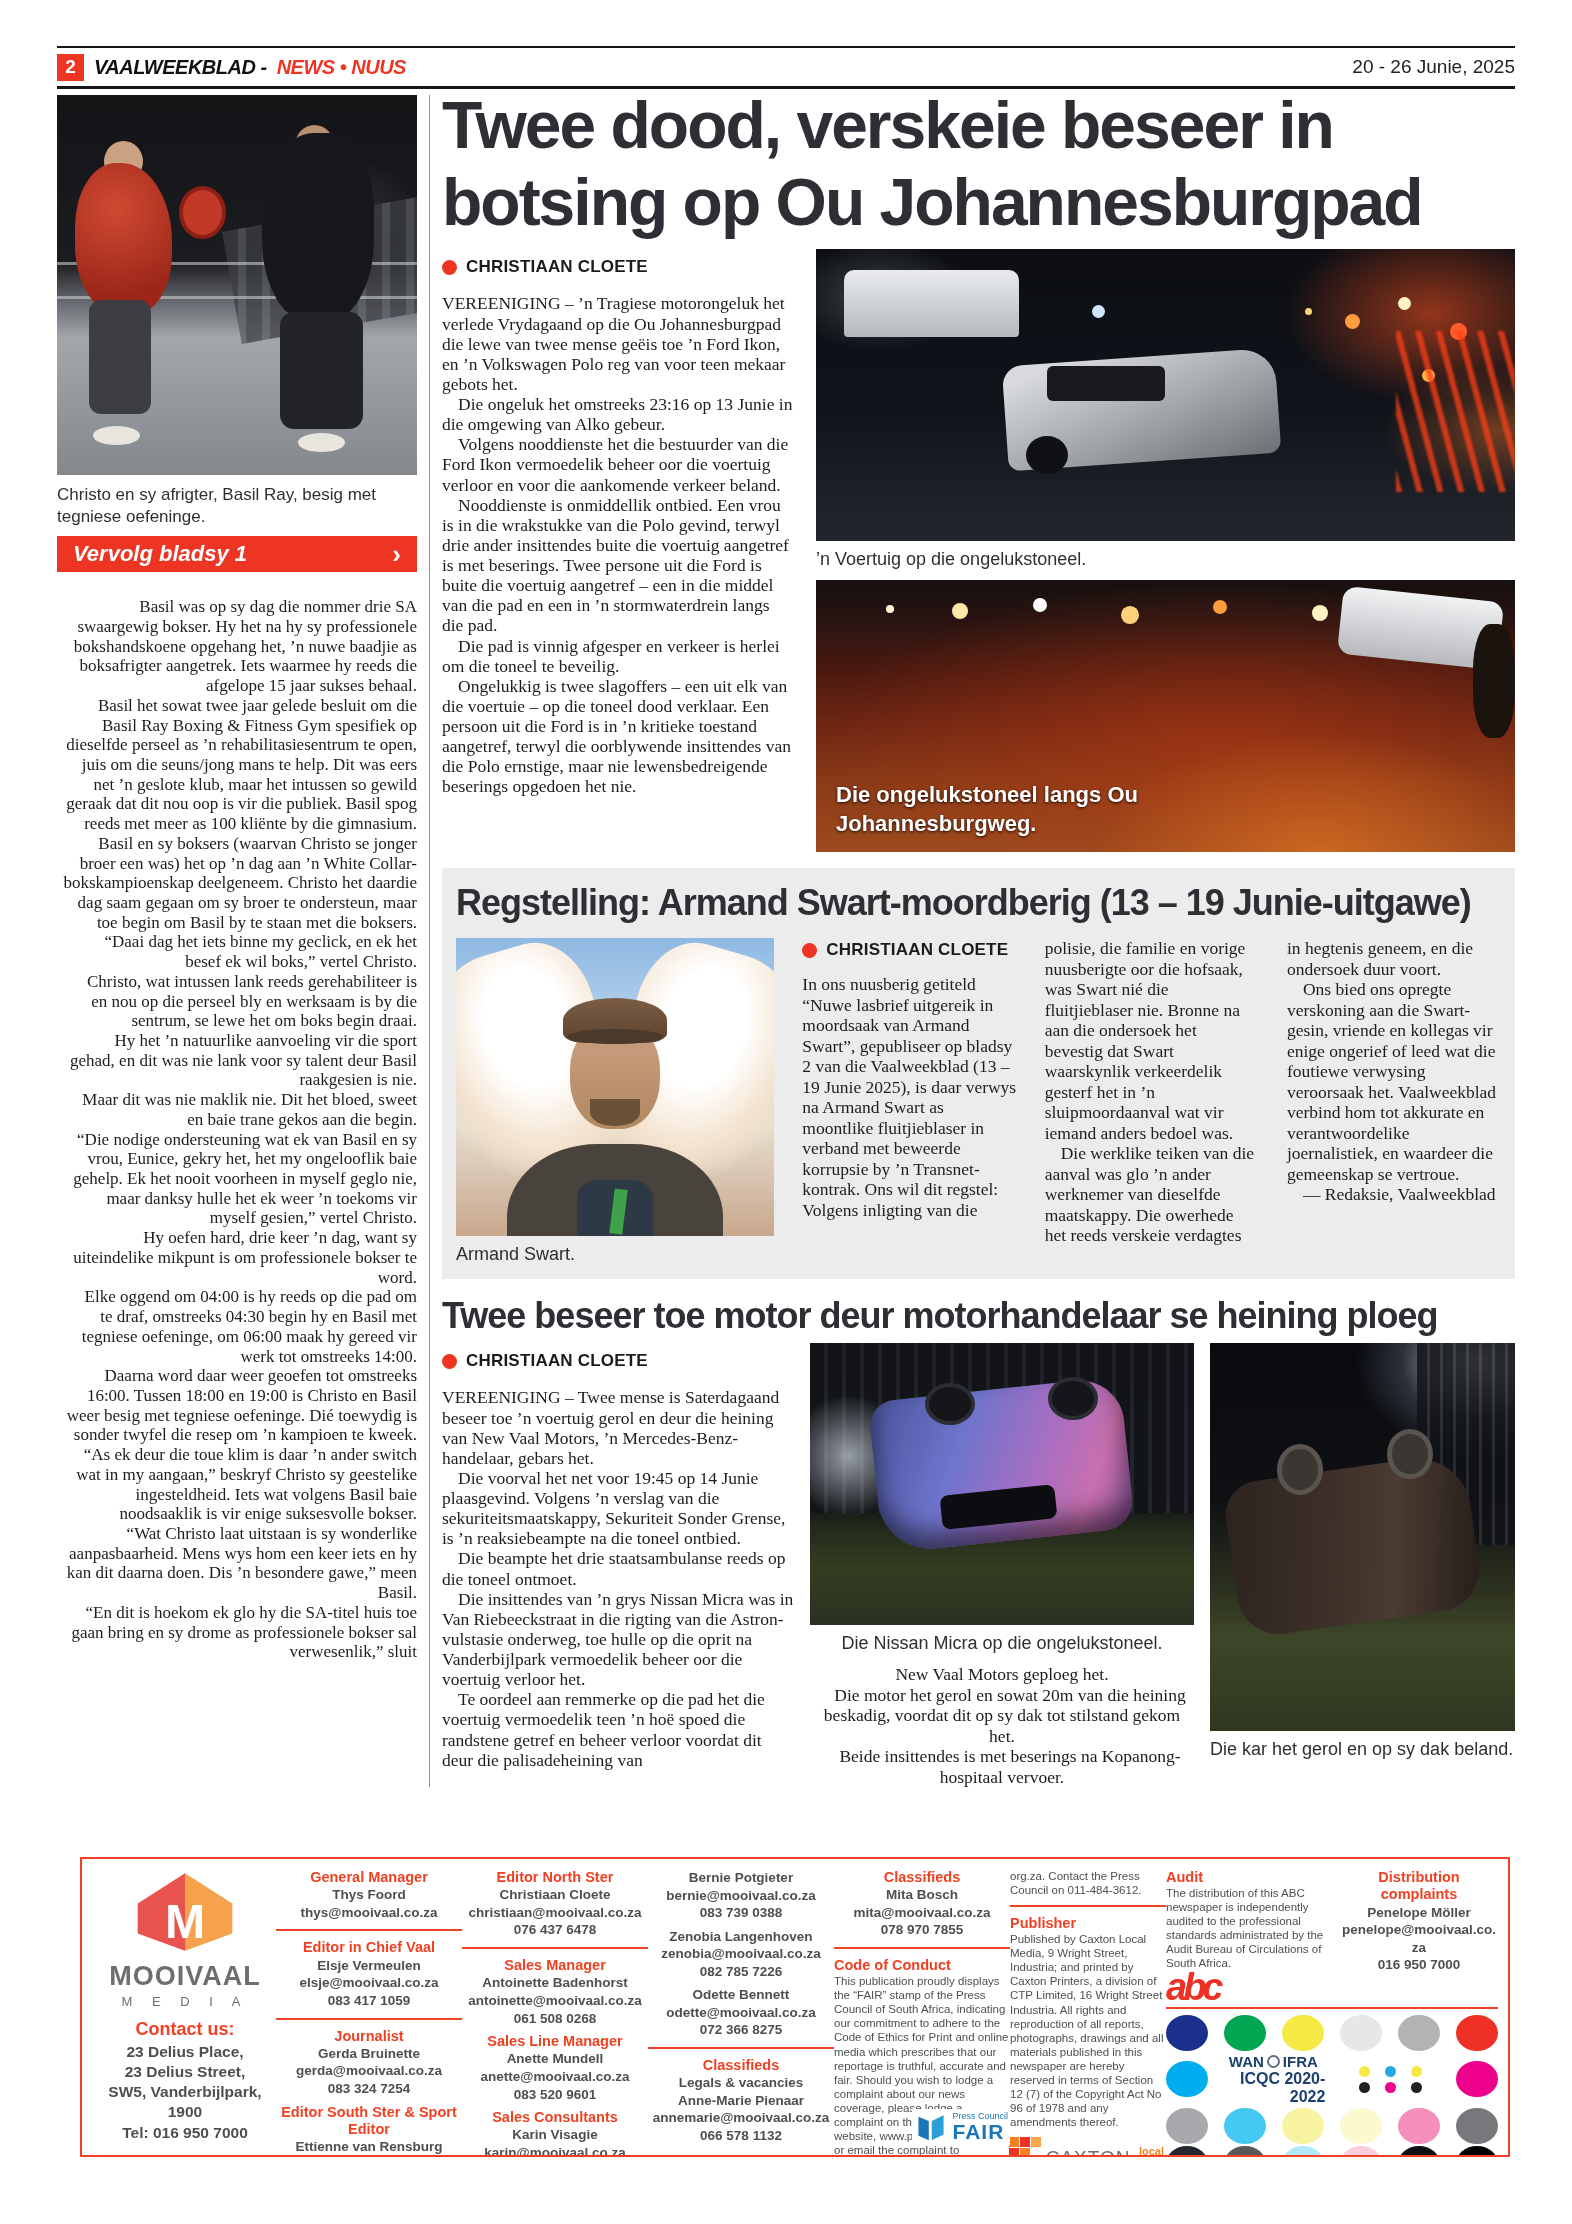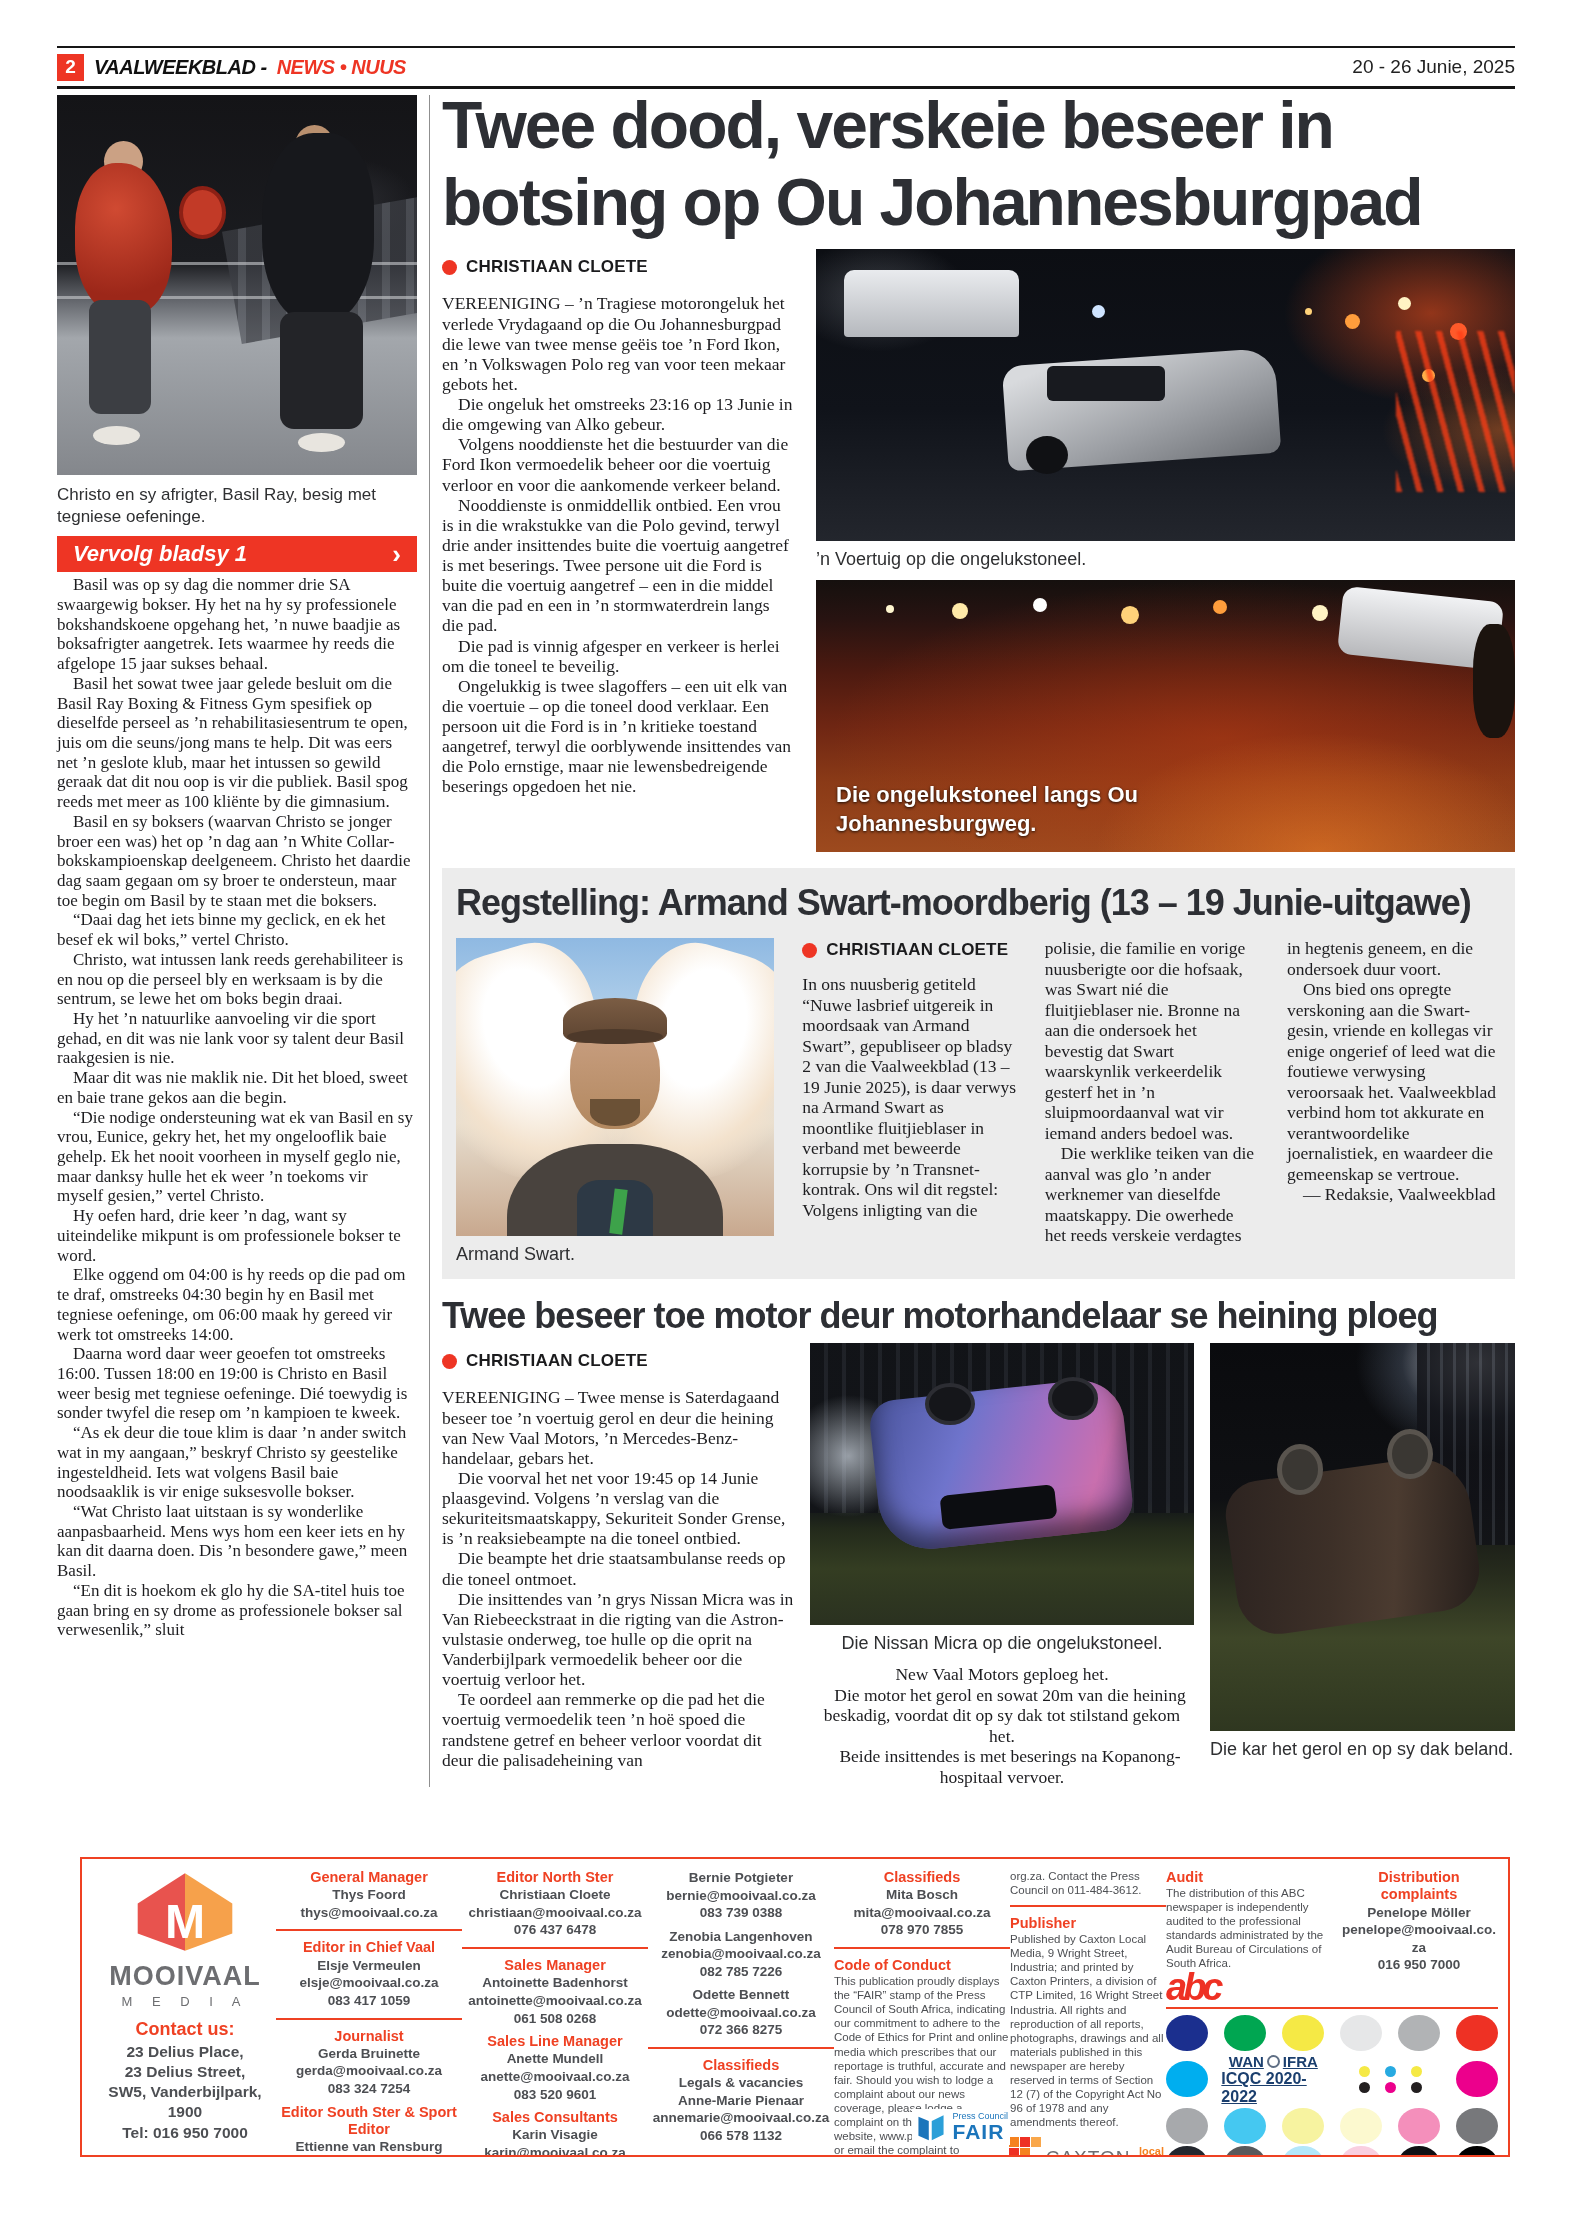--- a/index.html
+++ b/index.html
@@ -42,21 +42,21 @@
       border:4px solid #8c2015; border-radius:50%; box-sizing:border-box; }
   .bx-f2legs { position:absolute; right:15%; top:57%; width:23%; height:31%; background:#232428; border-radius:14px; }
   .bx-shoe { position:absolute; width:13%; height:5%; background:#e8e5df; border-radius:50%; }
 
   .lcaption { font-family:"Liberation Sans", sans-serif; font-size:17px; line-height:1.3;
       color:#2f3032; margin:9px 0 8px; }
   .banner { background:#ee3524; color:#fff; height:36px; display:flex; align-items:center;
       font-family:"Liberation Sans", sans-serif; font-style:italic; font-weight:bold;
       font-size:22px; padding:0 16px; }
   .banner .arrow { margin-left:auto; font-style:normal; font-weight:bold; font-size:26px; }
-  .lbody { margin-top:3px; font-size:17px; line-height:1.16; }
+  .lbody { margin-top:25px; font-size:17px; line-height:1.16;text-align:right; }
   .lbody p { margin:0; text-indent:16px; }
 
   
   .headline1 { font-family:"Liberation Sans", sans-serif; font-weight:700; font-size:66px;
       line-height:1.17; letter-spacing:-2px; color:#2d2f34; margin:-8px 0 8px; }
   .row1 { display:flex; gap:22px; }
   .a1text { width:352px; flex:none; }
   .byline { display:flex; align-items:center; gap:9px; font-family:"Liberation Sans", sans-serif;
       font-weight:700; font-size:17px; color:#1b1b1d; margin:8px 0 16px; letter-spacing:.2px; }
   .byline .dot { width:15px; height:15px; border-radius:50%; background:#ee3524; flex:none; }
@@ -186,21 +186,21 @@
   .cx-sub { color:#f58220; font-size:11px; font-weight:700; }
   .fr-top { display:flex; justify-content:space-between; }
   .fr-g { width:162px; }
   .fr-h { width:158px; text-align:center; }
   .abc-logo { color:#ee3124; font-weight:700; font-style:italic; font-size:38px; letter-spacing:-4px;
       line-height:.8; margin-top:2px; font-family:"Liberation Sans", sans-serif; }
   .fsep-full { border-top:2px solid #ef4123; margin:4px 0 6px; }
   .cgrid { display:flex; flex-direction:column; gap:2px; }
   .crow { display:flex; justify-content:space-between; align-items:center; }
   .cc { width:42px; height:36px; border-radius:50%; }
-  .wancell { width:104px; text-align:left; color:#1b3f6e;text-decoration:underline; }
+  .wancell { width:104px; text-align:right; color:#1b3f6e; }
   .wanrow { display:flex; align-items:center; justify-content:center; gap:3px; font-weight:700; font-size:15px; }
   .globe { width:13px; height:13px; border-radius:50%; border:2px solid #5f6f85; box-sizing:border-box; display:inline-block; }
   .icqc { font-size:16px; font-weight:700; }
   .dotcell { width:104px; display:grid; grid-template-columns:repeat(3,12px); gap:5px 14px; justify-content:center; }
   .dotcell span { width:11px; height:11px; border-radius:50%; display:block; }
 </style>
 </head>
 <body>
 
 <div class="page">

